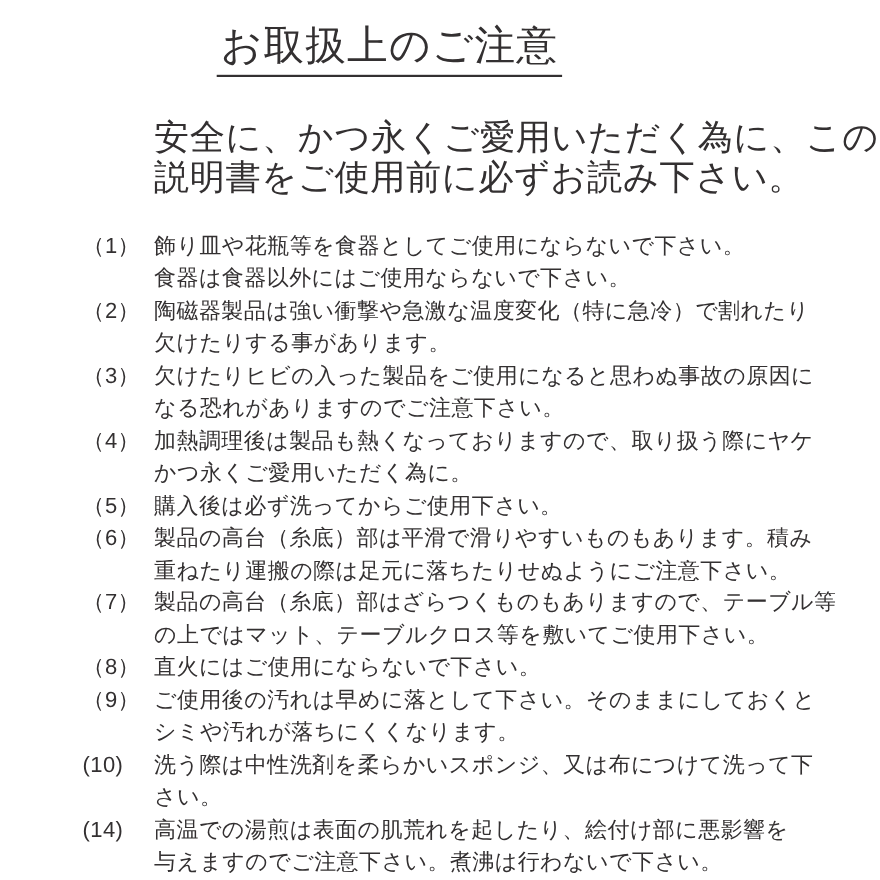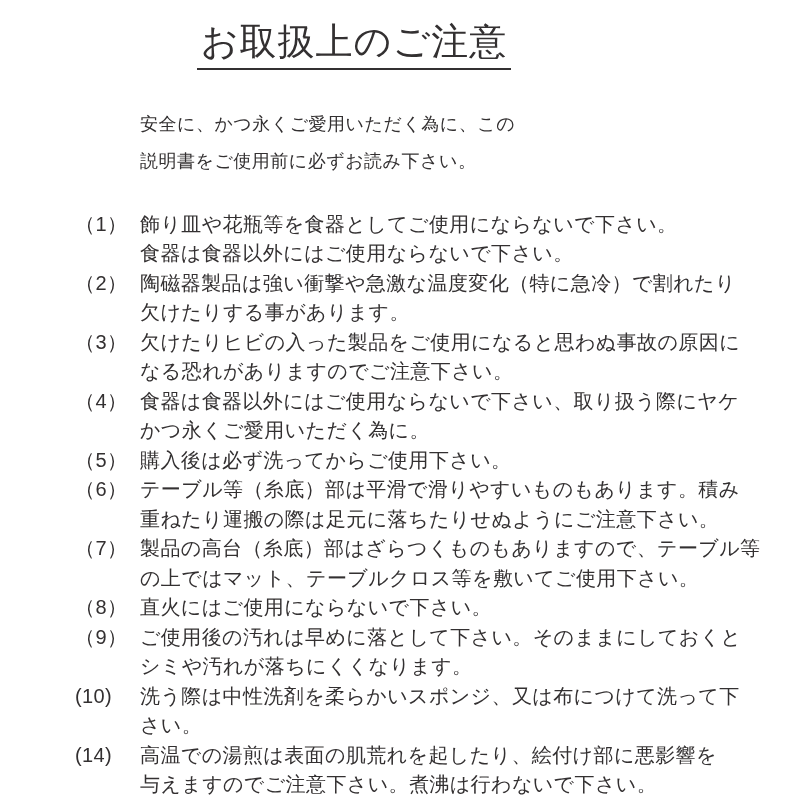--- a/index.html
+++ b/index.html
@@ -30,21 +30,21 @@
     font-weight: 500;
     letter-spacing: 1px;
     line-height: 1.1;
     padding: 0 4px 5px 4px;
     border-bottom: 2px solid #333031;
     transform: translateX(14px);
     white-space: nowrap;
   }
   .intro {
     margin: 36px 0 0 140px;
-    font-size: 18px;
+    font-size: 32px;
     line-height: 37px;
     letter-spacing: 0.5px;
   }
   .intro-line {
     white-space: nowrap;
   }
   .precautions {
     margin: 30px 0 0 75px;
     font-size: 20px;
     line-height: 29.5px;
@@ -102,36 +102,36 @@
     <span class="item-num">（3）</span>
     <span class="item-text">
           <div class="item-line">欠けたりヒビの入った製品をご使用になると思わぬ事故の原因に</div>
           <div class="item-line">なる恐れがありますのでご注意下さい。</div>
         </span>
   </div>
 
   <div class="item">
     <span class="item-num">（4）</span>
     <span class="item-text">
-          <div class="item-line">食器は食器以外にはご使用ならないで下さい、取り扱う際にヤケ</div>
+          <div class="item-line">加熱調理後は製品も熱くなっておりますので、取り扱う際にヤケ</div>
           <div class="item-line">かつ永くご愛用いただく為に。</div>
         </span>
   </div>
 
   <div class="item">
     <span class="item-num">（5）</span>
     <span class="item-text">
           <div class="item-line">購入後は必ず洗ってからご使用下さい。</div>
         </span>
   </div>
 
   <div class="item">
     <span class="item-num">（6）</span>
     <span class="item-text">
-          <div class="item-line">テーブル等（糸底）部は平滑で滑りやすいものもあります。積み</div>
+          <div class="item-line">製品の高台（糸底）部は平滑で滑りやすいものもあります。積み</div>
           <div class="item-line">重ねたり運搬の際は足元に落ちたりせぬようにご注意下さい。</div>
         </span>
   </div>
 
   <div class="item">
     <span class="item-num">（7）</span>
     <span class="item-text">
           <div class="item-line">製品の高台（糸底）部はざらつくものもありますので、テーブル等</div>
           <div class="item-line">の上ではマット、テーブルクロス等を敷いてご使用下さい。</div>
         </span>

